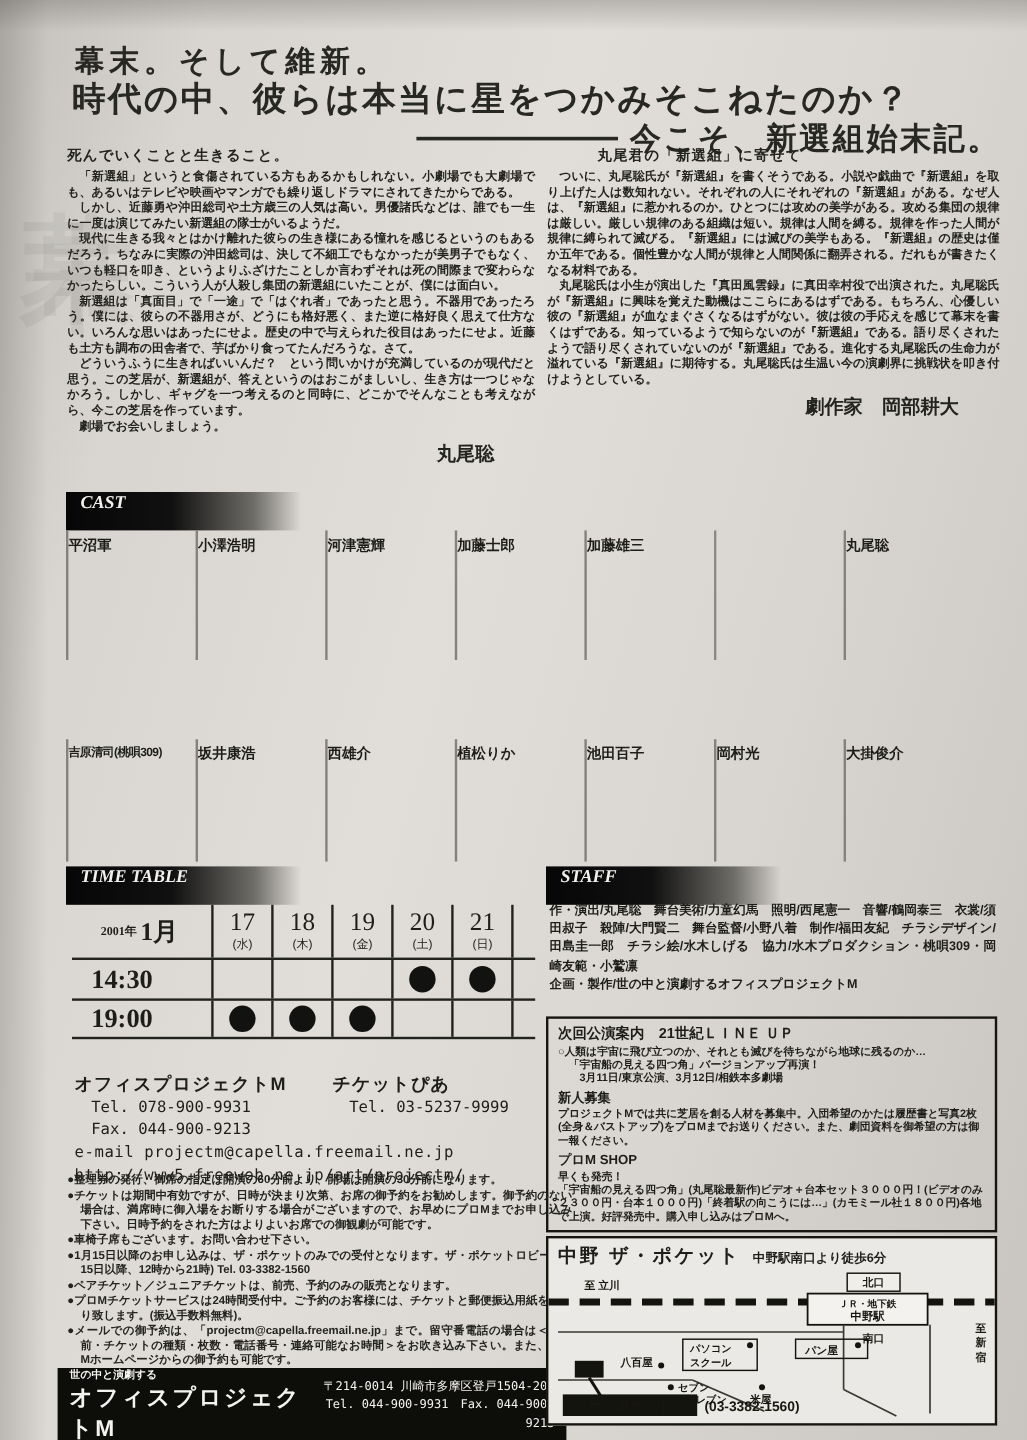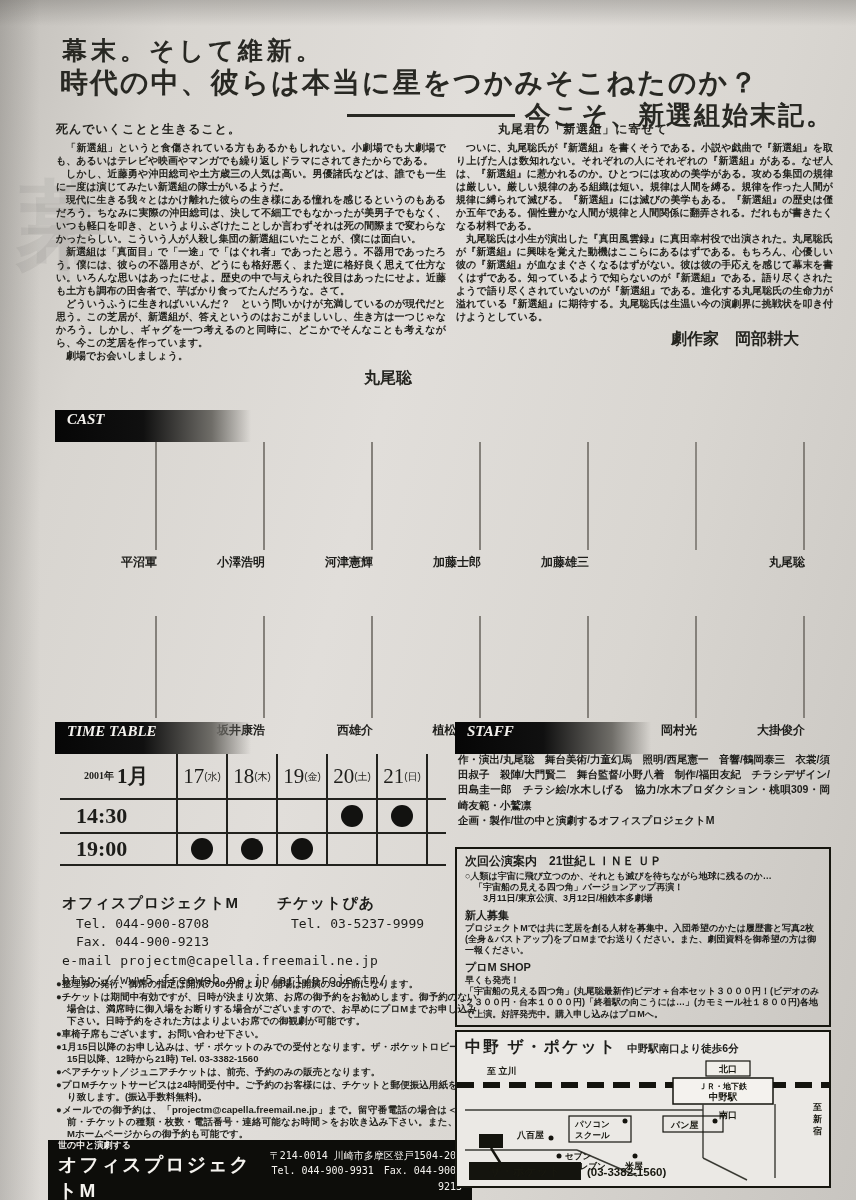--- a/index.html
+++ b/index.html
@@ -38,40 +38,40 @@
          font-family:"Liberation Serif", serif; font-style:italic; font-weight:bold; font-size:15px;
          background:linear-gradient(90deg,#060606 0%,#101010 45%,#6f6d68 80%,rgba(170,168,162,0) 100%); }
   #cast-bar { left:55px; top:410px; width:196px; }
   #tt-bar   { left:55px; top:722px; width:196px; }
   #staff-bar{ left:455px; top:722px; width:196px; }
   #bk-bar   { left:55px; top:863px; width:196px; height:24px; }
 
   
   .cast-row { position:absolute; left:55px; width:750px; display:flex; gap:6px; }
   #cast-row1 { top:442px; } #cast-row2 { top:584px;margin-top:32px; }
-  .cast-cell { width:102px; display:flex; flex-direction:column;align-items:flex-end; }
+  .cast-cell { width:102px; display:flex; flex-direction:row; }
   .photo { position:relative; height:108px; border:1px solid #85817b; overflow:hidden; }
   #cast-row2 .photo { height:102px; }
   .photo svg { position:absolute; inset:0; width:100%; height:100%; }
   .t1 { background:linear-gradient(180deg,#ccc8c2,#96928c); }
   .t2 { background:linear-gradient(180deg,#b7b3ad,#827e78); }
   .t3 { background:linear-gradient(180deg,#d4d0ca,#a19d97); }
   .t4 { background:linear-gradient(180deg,#c0bcb6,#8b8781); }
   .logo-card { background:#f1efeb; border:1px solid #8c8882; }
   .cast-name { text-align:center; font-size:12px; font-weight:bold; margin-top:4px; white-space:nowrap; }
   .cast-name.small { font-size:10px; letter-spacing:-0.5px; }
 
   
   #tt { position:absolute; left:60px; top:754px; width:386px; }
   .tt-row { display:flex; }
   .tt-row.body { border-top:2px solid #22221e; height:34px; }
   .tt-row.head { height:44px; }
   .tt-row.last { border-bottom:2px solid #22221e; }
   .tt-label { width:116px; display:flex; align-items:center; }
-  .tt-col { width:50px; border-left:2px solid #22221e; display:flex; 
+  .tt-col { width:50px; border-left:2px solid #22221e; display:flex; flex-direction:column;
             align-items:center; justify-content:center; }
   .tt-tail { flex:1; border-left:2px solid #22221e; }
   .tt-ym { padding-left:24px; font-family:"Liberation Serif", serif; }
   .tt-year { font-size:10px; font-weight:bold; margin-right:3px; }
   .tt-month { font-size:21px; font-weight:bold; }
   .tt-day { font-size:21px; font-family:"Liberation Serif", serif; line-height:1; }
   .tt-wd { font-size:10px; margin-top:1px; }
   .tt-time { font-size:22px; font-weight:bold; font-family:"Liberation Serif", serif; padding-left:16px; }
   .dot { width:22px; height:22px; border-radius:50%; background:#121210; }
 
@@ -391,21 +391,21 @@
     <div>プロジェクトMでは共に芝居を創る人材を募集中。入団希望のかたは履歴書と写真2枚(全身＆バストアップ)をプロMまでお送りください。また、劇団資料を御希望の方は御一報ください。</div>
     <div class="nx-h">プロM SHOP</div>
     <div>早くも発売！</div>
     <div>「宇宙船の見える四つ角」(丸尾聡最新作)ビデオ＋台本セット３０００円！(ビデオのみ２３００円・台本１０００円)「終着駅の向こうには…」(カモミール社１８００円)各地で上演。好評発売中。購入申し込みはプロMへ。</div>
   </div>
 
   <div id="bk">
     <div class="bk-cols">
       <div class="bk-c1">
         <div class="bk-org">オフィスプロジェクトM</div>
-        <div class="bk-line">Tel. 044-900-8708</div>
+        <div class="bk-line">Tel. 078-900-9931</div>
         <div class="bk-line">Fax. 044-900-9213</div>
       </div>
       <div class="bk-c2">
         <div class="bk-org">チケットぴあ</div>
         <div class="bk-line">Tel. 03-5237-9999</div>
       </div>
     </div>
     <div class="bk-net">e-mail projectm@capella.freemail.ne.jp</div>
     <div class="bk-net">http://www5.freeweb.ne.jp/art/projectm/</div>
   </div>

